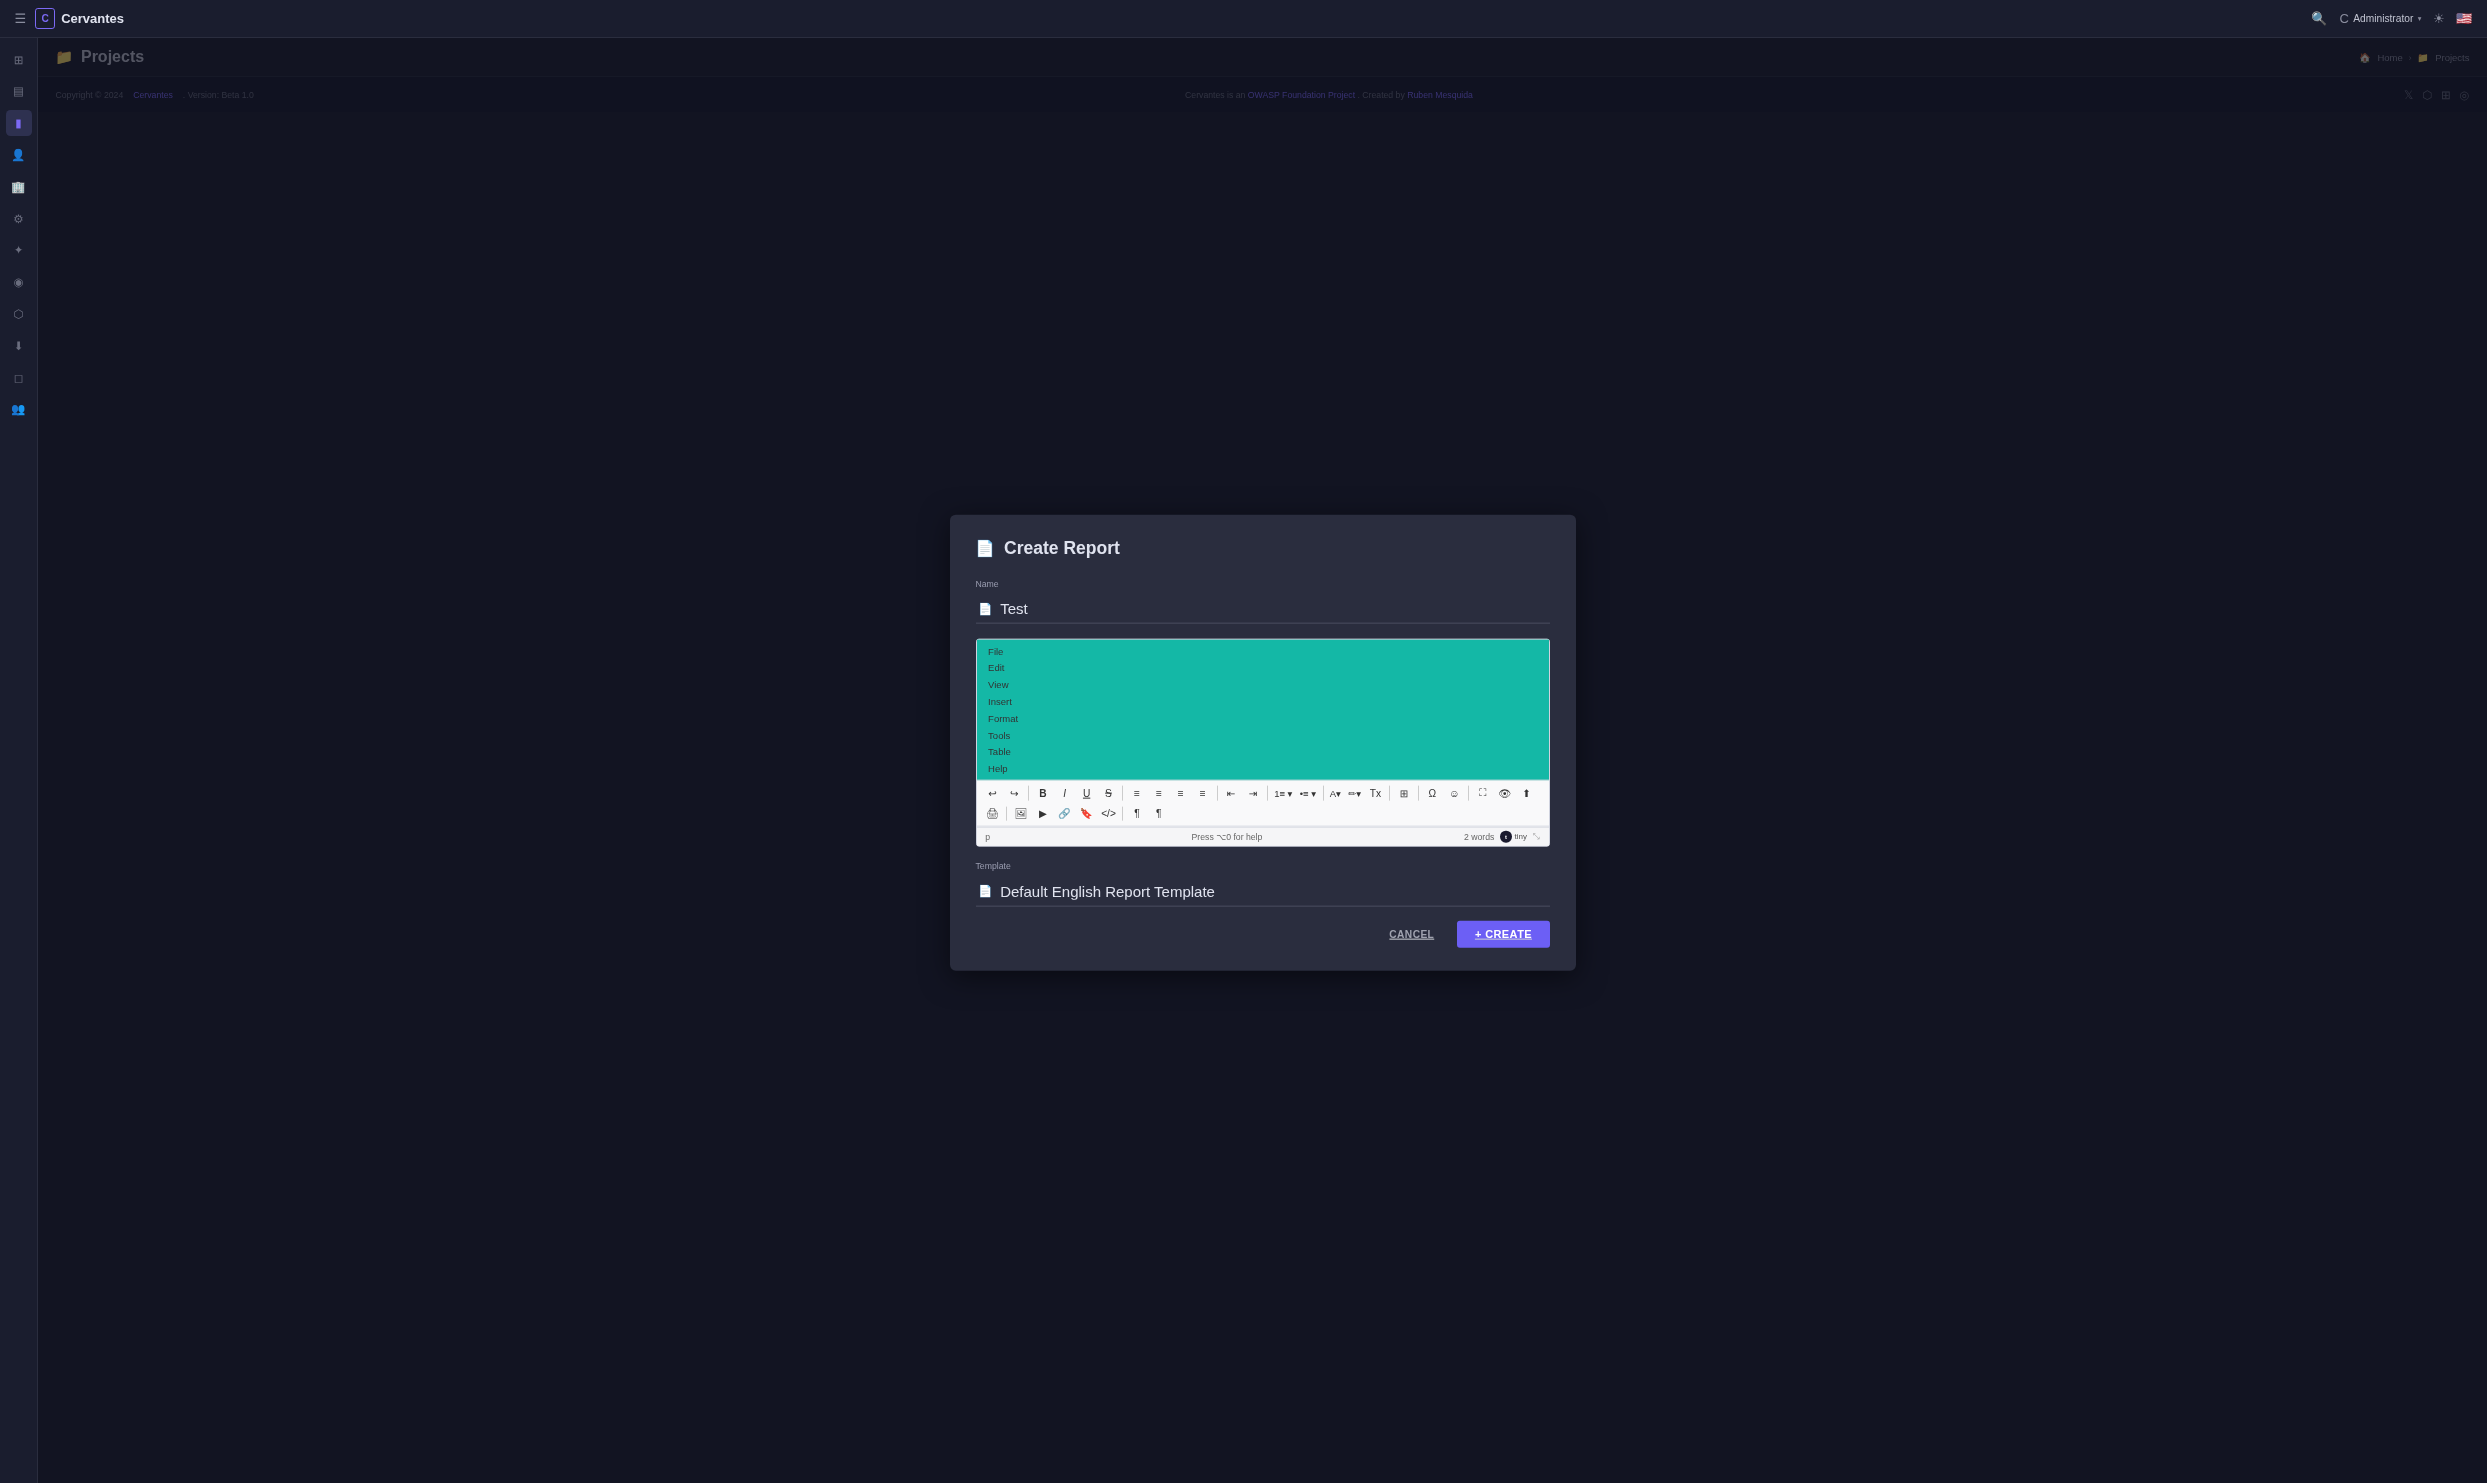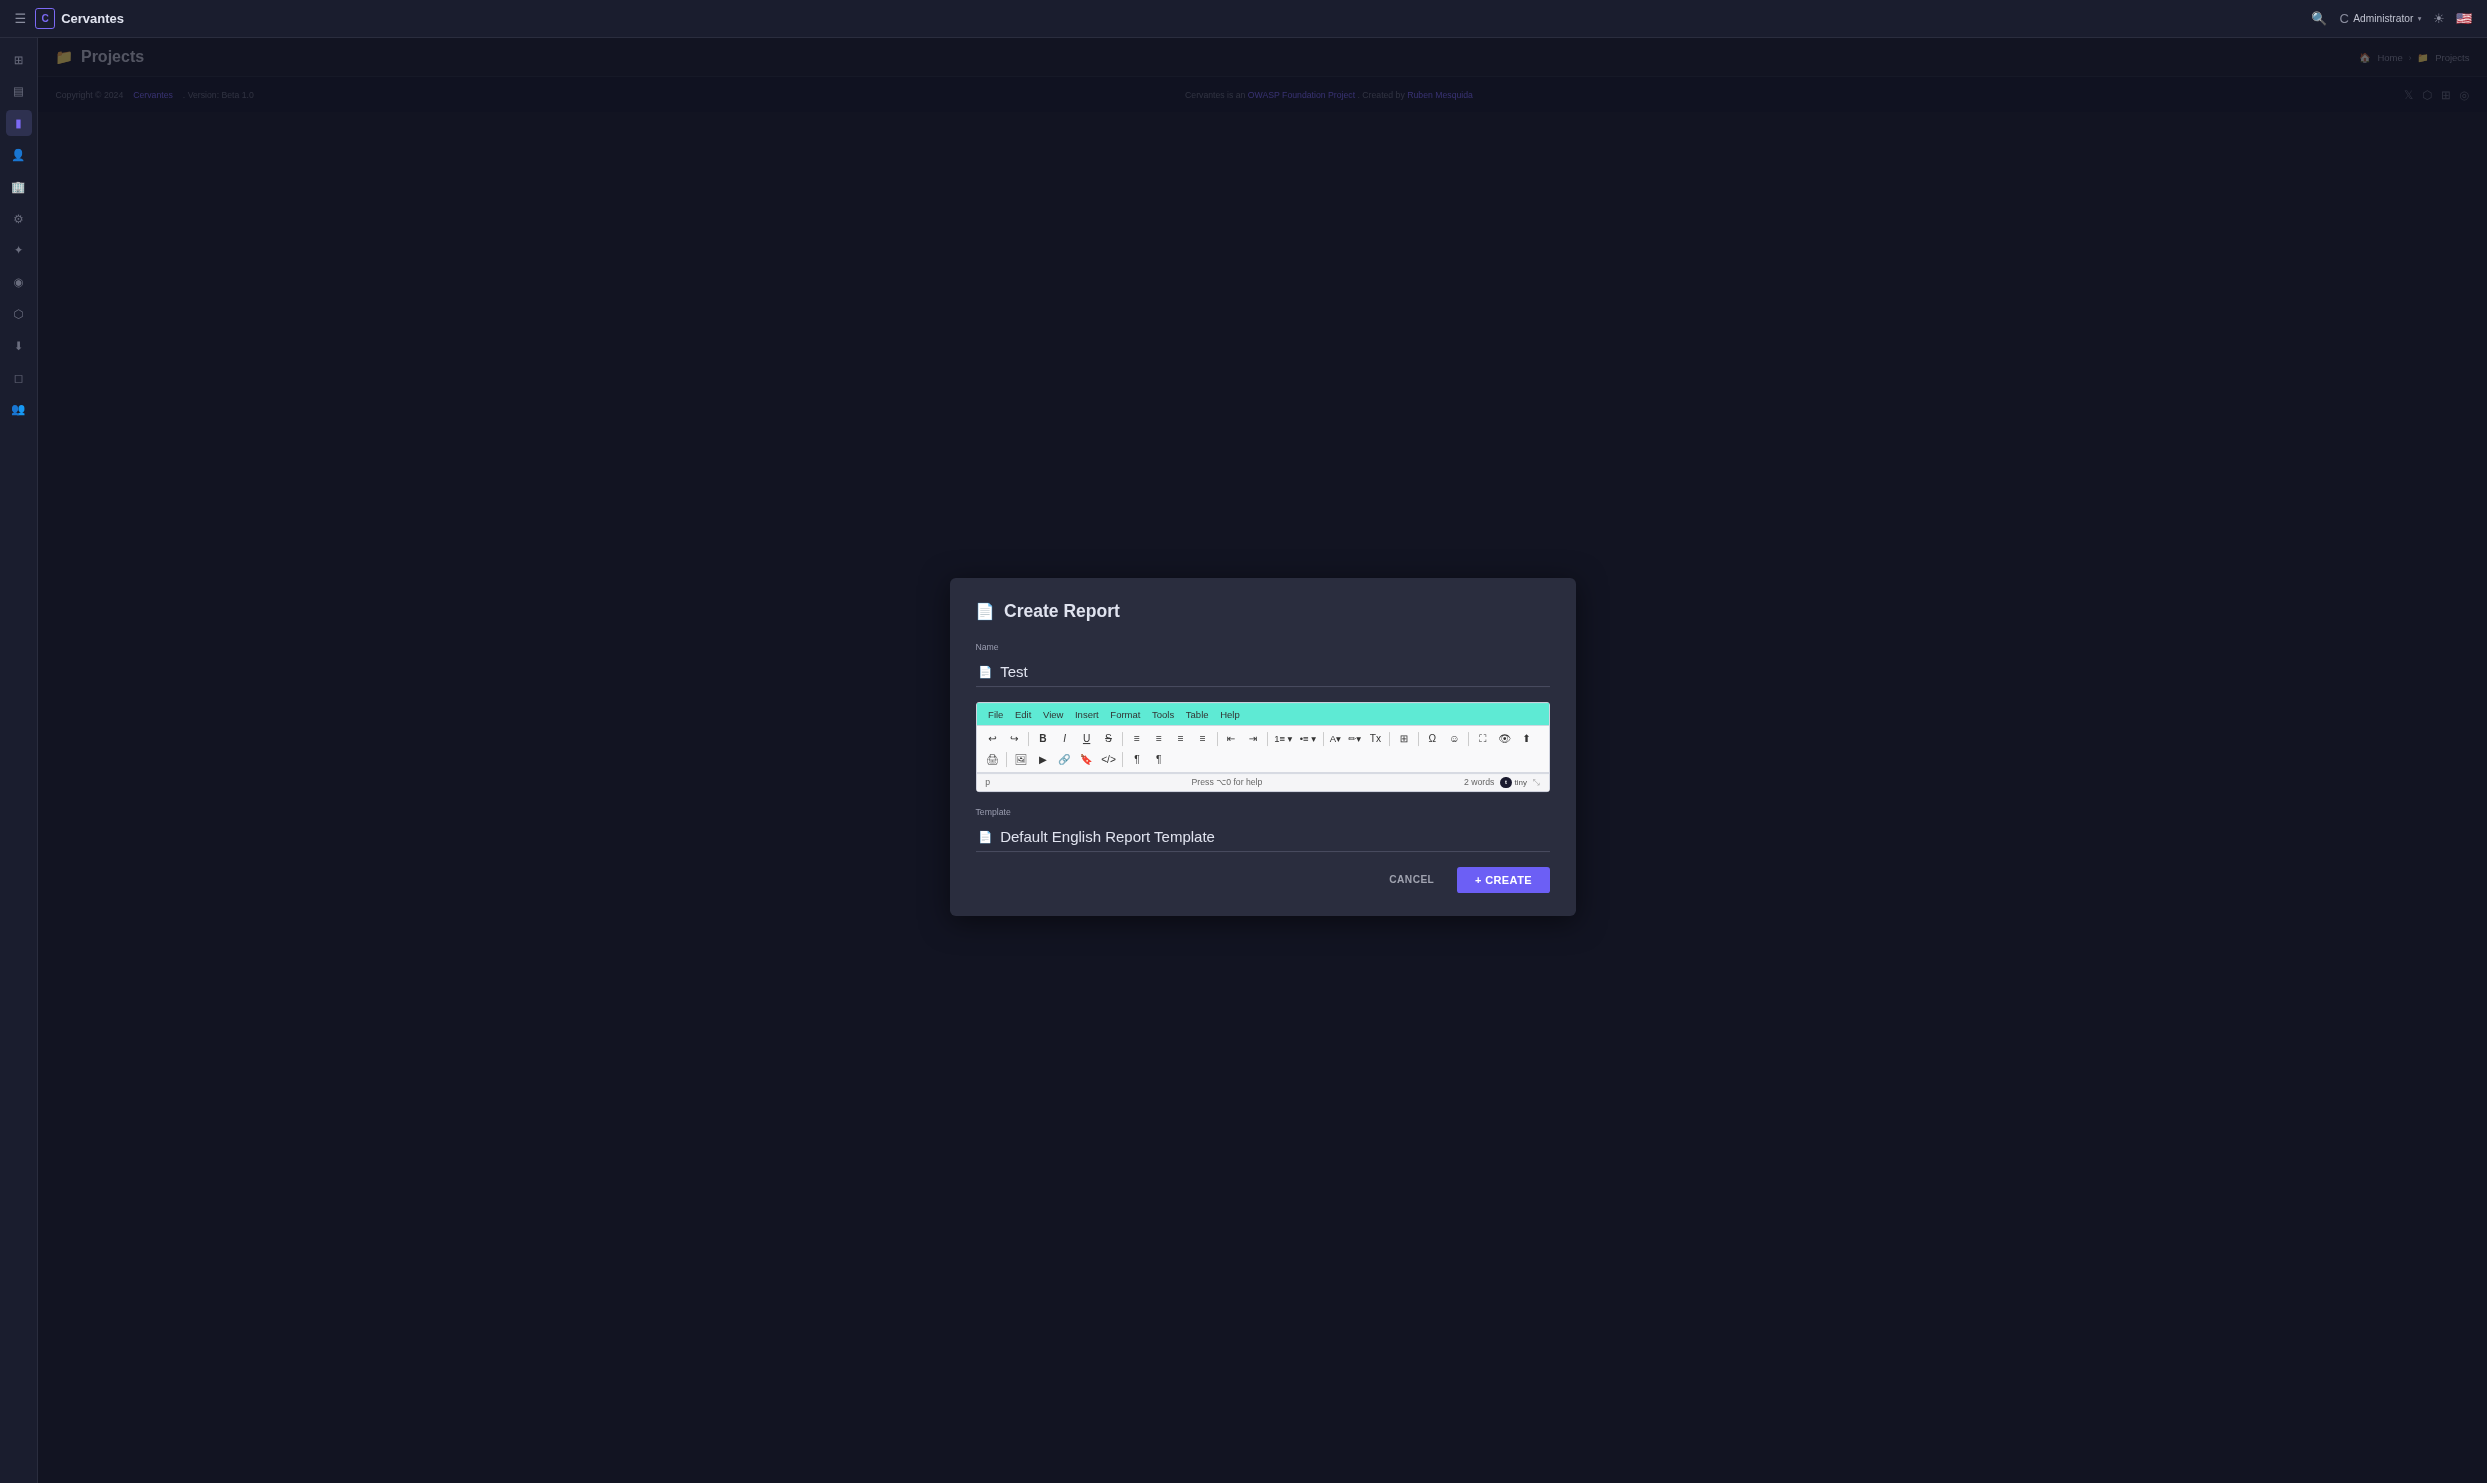--- a/index.html
+++ b/index.html
@@ -208,23 +208,24 @@
       border-radius: 2.9px;
       background: white;
       margin-bottom: 14.6px;
     }
     .editor-menubar {
       display: flex;
       align-items: flex-start;
       gap: 0;
       padding: 2.9px 5.8px;
       border-bottom: 0.7px solid #d5d8e0;
-      background: #5eead4;
+      background: #14b8a6;
       font-size: 9.5px;
       color: #333;
+      flex-direction: column;
     }
     .editor-menu-item {
       padding: 2.9px 5.8px;
       cursor: pointer;
       border-radius: 2.2px;
       color: #333;
       font-size: 9.5px;
     }
 
     .editor-toolbar {
@@ -306,20 +307,21 @@
       font-weight: bold;
     }
 
     
     .modal-footer {
       display: flex;
       justify-content: flex-end;
       align-items: center;
       gap: 11.6px;
       margin-top: 5.8px;
+      text-decoration: underline;
     }
     .btn-cancel {
       background: transparent;
       border: none;
       color: #a0a3b0;
       font-size: 10.2px;
       font-weight: 600;
       cursor: pointer;
       padding: 7.3px 11.6px;
       letter-spacing: 0.4px;

